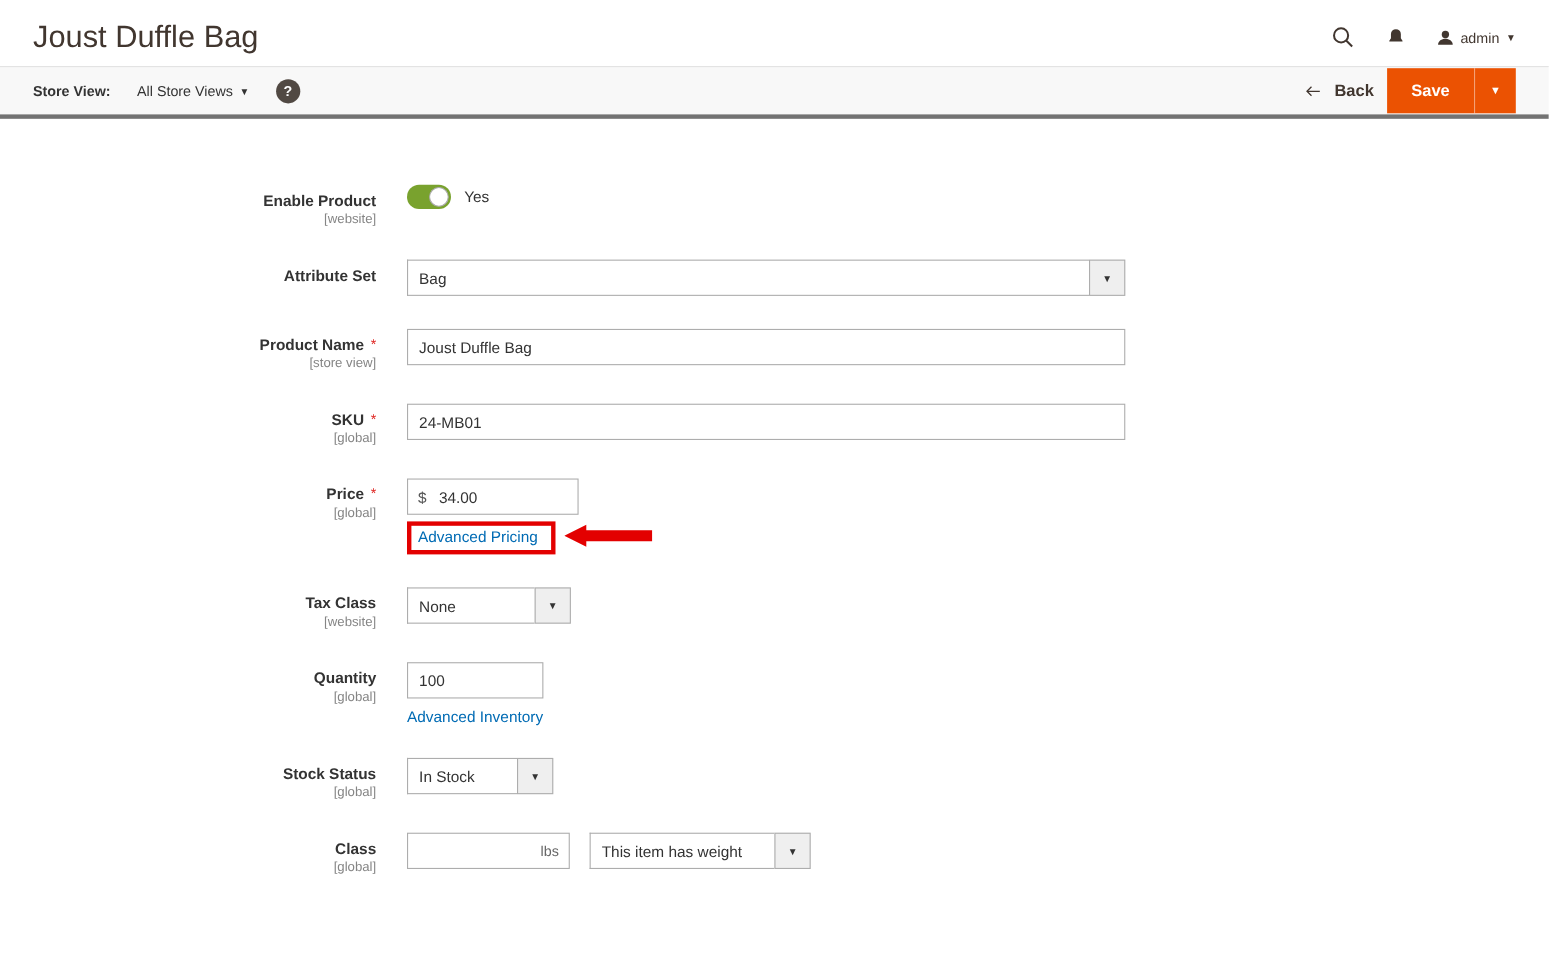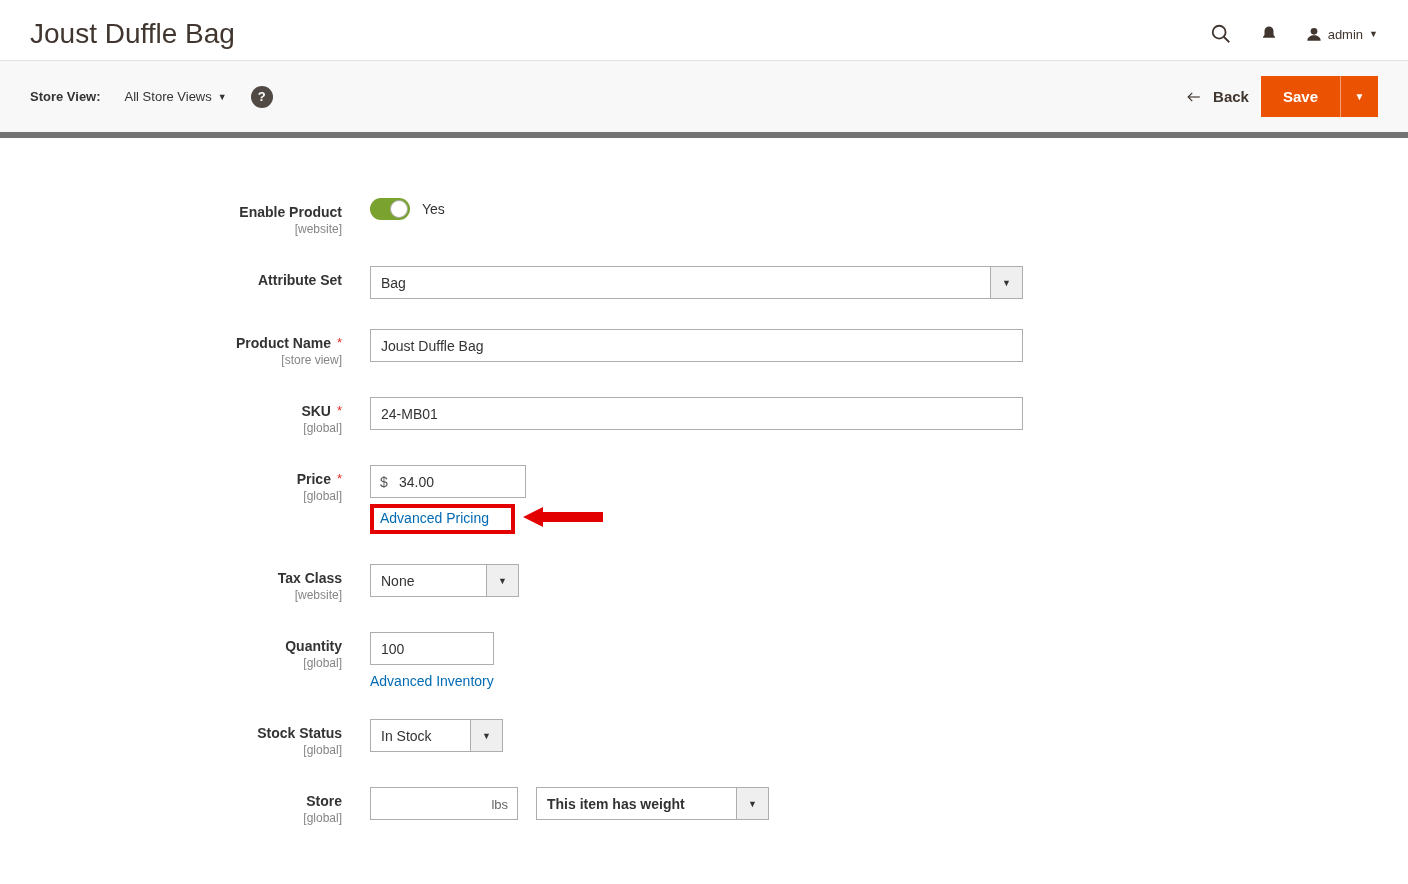--- a/index.html
+++ b/index.html
@@ -27,22 +27,22 @@
     display: flex;
     align-items: center;
     gap: 28px;
   }
   .icon-btn { cursor: pointer; color: #41362f; display:flex; align-items:center; }
   .user { display:flex; align-items:center; gap:6px; font-size:13px; color:#41362f; cursor:pointer; }
 
   .toolbar {
     background: #f8f8f8;
     border-top: 1px solid #e3e3e3;
-    border-bottom: 6px solid #737373;
-    padding: 15px 30px;
+    border-bottom: 4px solid #737373;
+    padding: 1px 30px;
     display: flex;
     align-items: center;
     justify-content: space-between;
   }
   .toolbar-left { display:flex; align-items:center; gap: 24px; }
   .store-view-label { font-weight:600; font-size:13px; }
   .store-view-select { font-size:13px; color:#333; cursor:pointer; display:flex; align-items:center; gap:6px; }
   .help-icon {
     width:22px; height:22px; border-radius:50%; background:#514943; color:#fff;
     display:flex; align-items:center; justify-content:center; font-size:13px; font-weight:700; cursor:pointer;
@@ -94,34 +94,34 @@
     display:flex; align-items:center; justify-content:center; cursor:pointer;
   }
   .price-dollar {
     position:absolute; left:10px; top:50%; transform:translateY(-50%); color:#555; font-size:14px;
   }
   .price-wrap { position:relative; }
   .price-input { width:156px; padding-left:28px; }
 
   .link { color:#006bb4; font-size:14px; cursor:pointer; margin-top:8px; }
   .adv-pricing-box {
-    border:4px solid #e30000; padding:2px 22px 4px 6px; margin-top:6px;
+    border:4px solid #e30000; padding:2px 12px 4px 6px; margin-top:6px;
   }
   .arrow-callout {
     position:relative; display:flex; align-items:center; margin-left:8px; margin-top:6px;
   }
 
   .small-select-body { width:116px; }
   .qty-input { width:124px; }
 
   .weight-row { display:flex; gap:18px; }
   .weight-input-wrap { position:relative; }
   .weight-input { width:148px; padding-right:36px; }
   .weight-unit { position:absolute; right:10px; top:50%; transform:translateY(-50%); color:#666; font-size:13px; }
-  .weight-select-body { width:200px;font-weight:bold; }
+  .weight-select-body { width:168px; }
 
   .caret-down-sm { font-size:9px; }
   .tri-white { color:#fff; font-size:10px; }
 </style>
 </head>
 <body>
 
 <div class="header">
   <div class="page-title">Joust Duffle Bag</div>
   <div class="header-actions">
@@ -283,21 +283,21 @@
         <div class="select-body" style="width:100px;">In Stock</div>
         <div class="select-caret">
             <span class="caret-down-sm">▼</span>
           </div>
       </div>
     </div>
   </div>
 
   <div class="form-row">
     <div class="label-col">
-      <div class="label-text">Store</div>
+      <div class="label-text">Class</div>
       <div class="label-scope">[global]</div>
     </div>
     <div class="field-col">
       <div class="weight-row">
         <div class="weight-input-wrap">
           <input class="input weight-input" value="" style="">
           <span class="weight-unit">lbs</span>
         </div>
         <div class="select-wrap">
           <div class="select-body weight-select-body">This item has weight</div>

